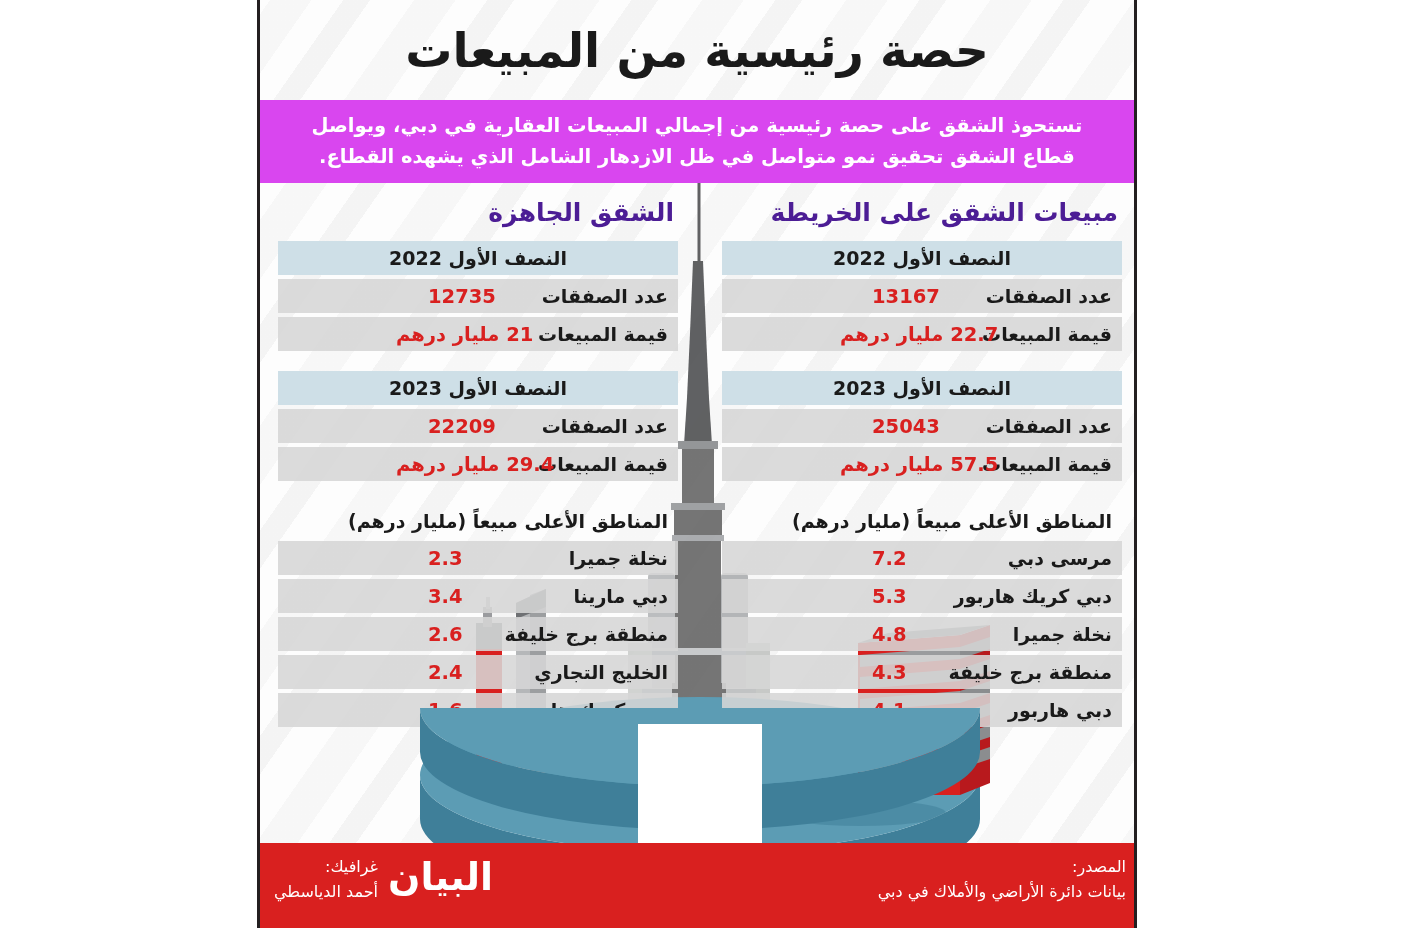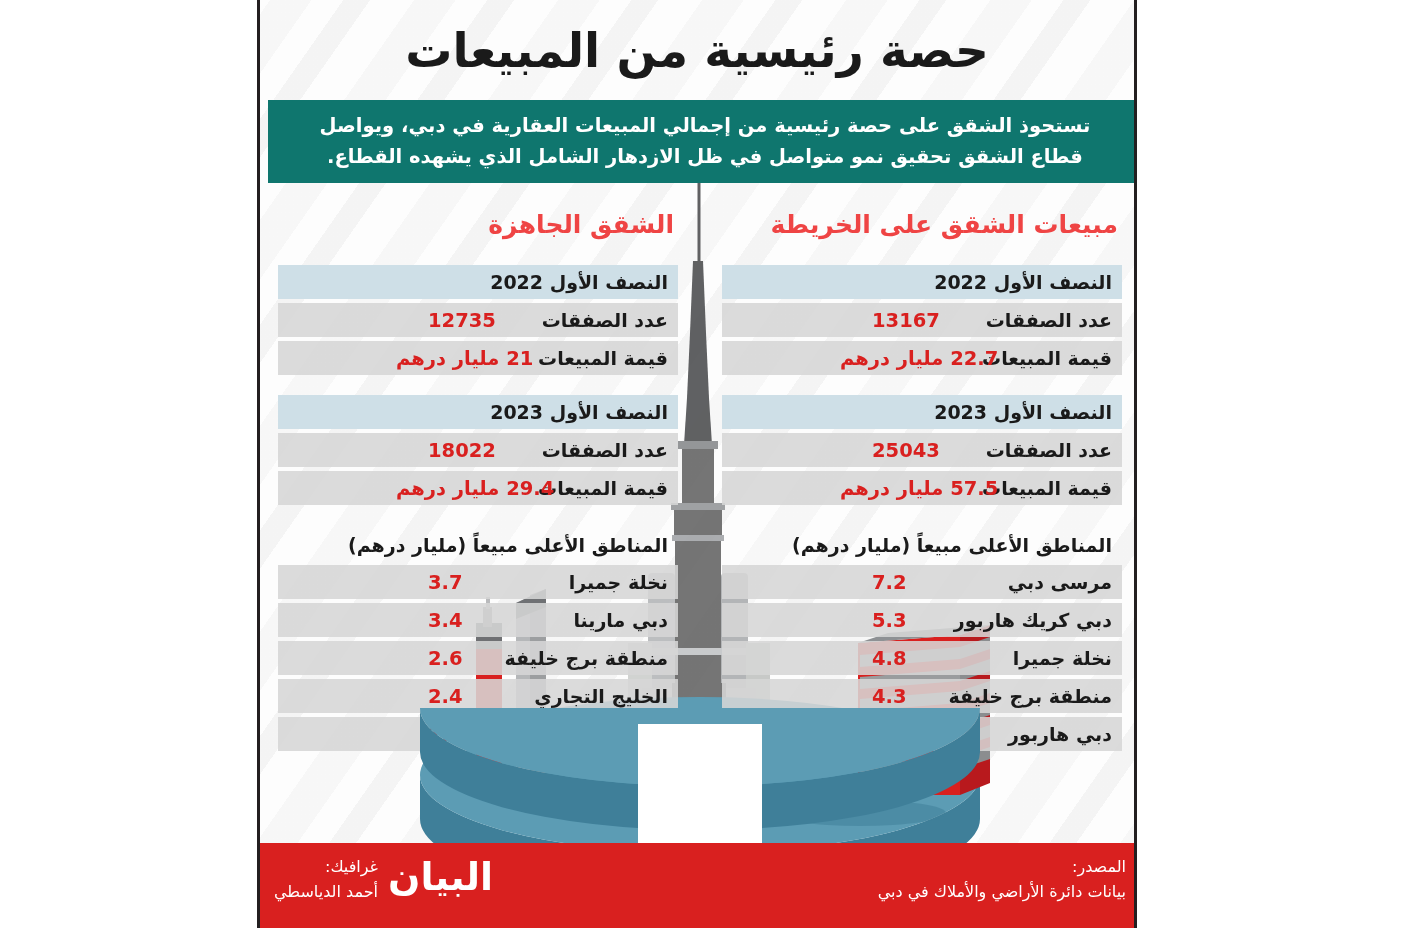--- a/index.html
+++ b/index.html
@@ -33,49 +33,49 @@
     display:flex;align-items:center;justify-content:center;
     background:transparent;
   }
   .title{
     font-size:47px;font-weight:bold;color:#1a1a1a;letter-spacing:-1px;
     line-height:1;white-space:nowrap;
   }
 
   
   .subtitle-band{
-    position:absolute;left:8px;top:100px;width:100%;height:83px;z-index:6;
-    background:#0f766e;display:flex;align-items:center;justify-content:center;
+    position:absolute;left:0;top:100px;width:100%;height:83px;z-index:6;
+    background:#d946ef;display:flex;align-items:center;justify-content:center;
   }
   .subtitle{
     color:#ffffff;font-size:19.5px;font-weight:bold;line-height:1.55;
     text-align:center;max-width:830px;
   }
 
   
   .tower-layer{position:absolute;left:0;top:183px;width:880px;height:700px;z-index:2;}
   .tower-layer svg{display:block;}
 
   
   .tables{position:absolute;left:0;top:183px;width:880px;height:660px;z-index:4;}
   .col{position:absolute;top:0;width:400px;}
   .col-right{right:18px;}     
   .col-left{left:18px;}       
 
   .col-title{
     height:58px;display:flex;align-items:center;justify-content:flex-start;
-    color:#ef4444;font-size:25px;font-weight:bold;white-space:nowrap;
-    padding:12px 4px;
+    color:#4c1d95;font-size:25px;font-weight:bold;white-space:nowrap;
+    padding:0 4px;
   }
 
   .row{
     position:relative;height:34px;margin-bottom:4px;
     display:flex;align-items:center;box-sizing:border-box;padding:0 10px;
   }
-  .row.period{background:rgba(202,220,229,0.92);}
+  .row.period{background:rgba(202,220,229,0.92);justify-content:center;}
   .row.data{background:rgba(214,214,214,0.88);}
   .row.spacer{height:16px;margin:0;background:transparent;}
 
   .r-label{font-size:19px;font-weight:bold;color:#1a1a1a;white-space:nowrap;}
   .r-label.period-label{font-size:19px;}
   .r-value{
     font-size:19.5px;font-weight:bold;color:#d9201f;white-space:nowrap;
     position:absolute;right:auto;left:118px;text-align:right;
   }
   .r-value.num{left:150px;}
@@ -280,34 +280,34 @@
           <span class="r-value">21 مليار درهم</span>
         </div>
 
         <div class="row spacer"></div>
 
         <div class="row period">
           <span class="r-label period-label">النصف الأول 2023</span>
         </div>
         <div class="row data">
           <span class="r-label">عدد الصفقات</span>
-          <span class="r-value num">18022</span>
+          <span class="r-value num">22209</span>
         </div>
         <div class="row data">
           <span class="r-label">قيمة المبيعات</span>
           <span class="r-value">29.4 مليار درهم</span>
         </div>
 
         <div class="row spacer"></div>
 
         <div class="section-head">المناطق الأعلى مبيعاً (مليار درهم)</div>
 
         <div class="row data">
           <span class="r-label">نخلة جميرا</span>
-          <span class="r-value num">3.7</span>
+          <span class="r-value num">2.3</span>
         </div>
         <div class="row data">
           <span class="r-label">دبي مارينا</span>
           <span class="r-value num">3.4</span>
         </div>
         <div class="row data">
           <span class="r-label">منطقة برج خليفة</span>
           <span class="r-value num">2.6</span>
         </div>
         <div class="row data">

